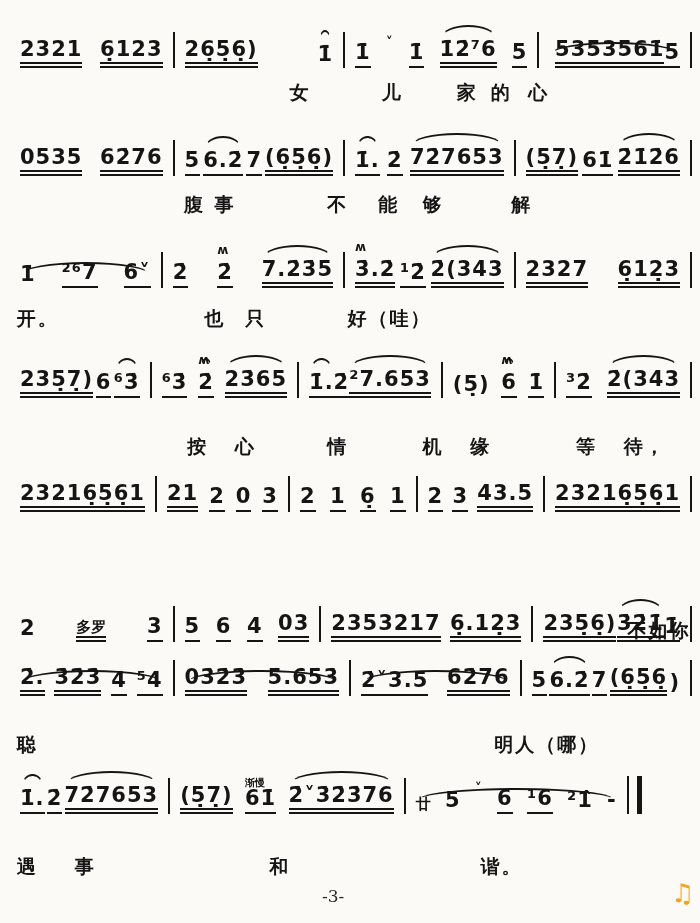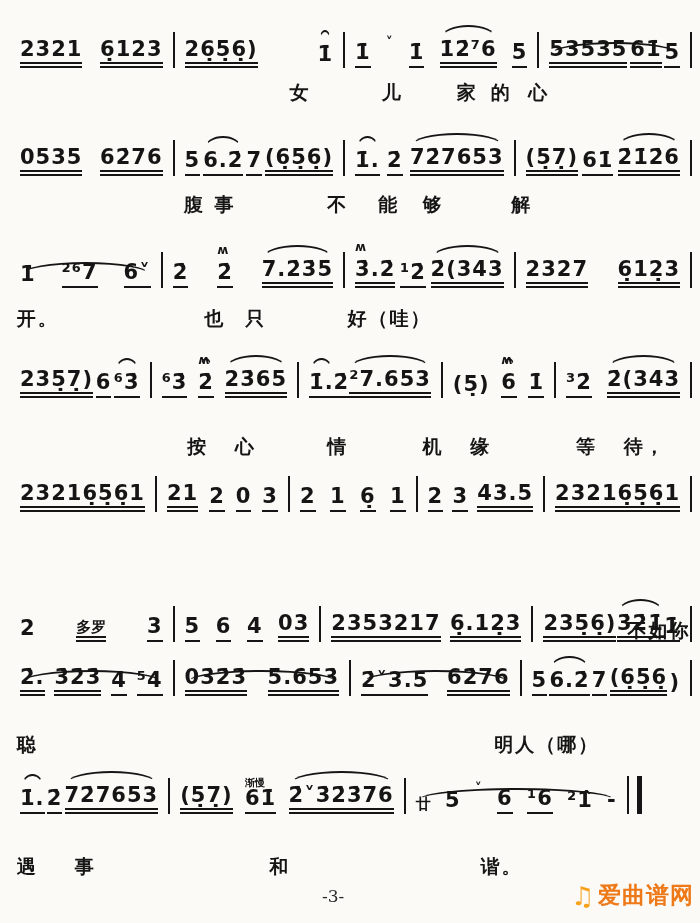--- a/index.html
+++ b/index.html
@@ -60,21 +60,21 @@
         </div>
         <div class="bar"></div>
         <div class="measure" style="flex: 29 1 0px;">
           <span class="tok u1">1̇</span>
           <span class="tok breath">˅</span>
           <span class="tok u1">1̇</span>
           <span class="tok u2 arc">1̇2̇⁷6</span>
           <span class="tok u1">5</span>
         </div>
         <div class="bar"></div>
-        <div class="measure arc" style="flex: 22 1 0px;">
+        <div class="measure arc" style="flex: 22 1 0px; justify-content: flex-end;">
           <span class="tok u2">53535</span>
           <span class="tok u2">61̇</span>
           <span class="tok u1">5</span>
         </div>
         <div class="bar"></div>
       </div>
       <div class="lyrics" style="top: 72px;">
         <span class="lyr" style="left: 41%;">女</span>
         <span class="lyr" style="left: 54.5%;">儿</span>
         <span class="lyr" style="left: 65.5%;">家</span>
@@ -324,14 +324,13 @@
         <span class="lyr" style="left: 38%;">和</span>
         <span class="lyr" style="left: 69%;">谐。</span>
       </div>
     </div>
   </div>
 
 <div class="footer-page">-3-</div>
 
 <div class="watermark">
   <span class="note" style="color: rgb(246, 162, 29);">♫</span>
-  <span class="site" style="color: rgb(238, 121, 24);">爱曲谱网</span>
 </div>
 
 </body></html>

